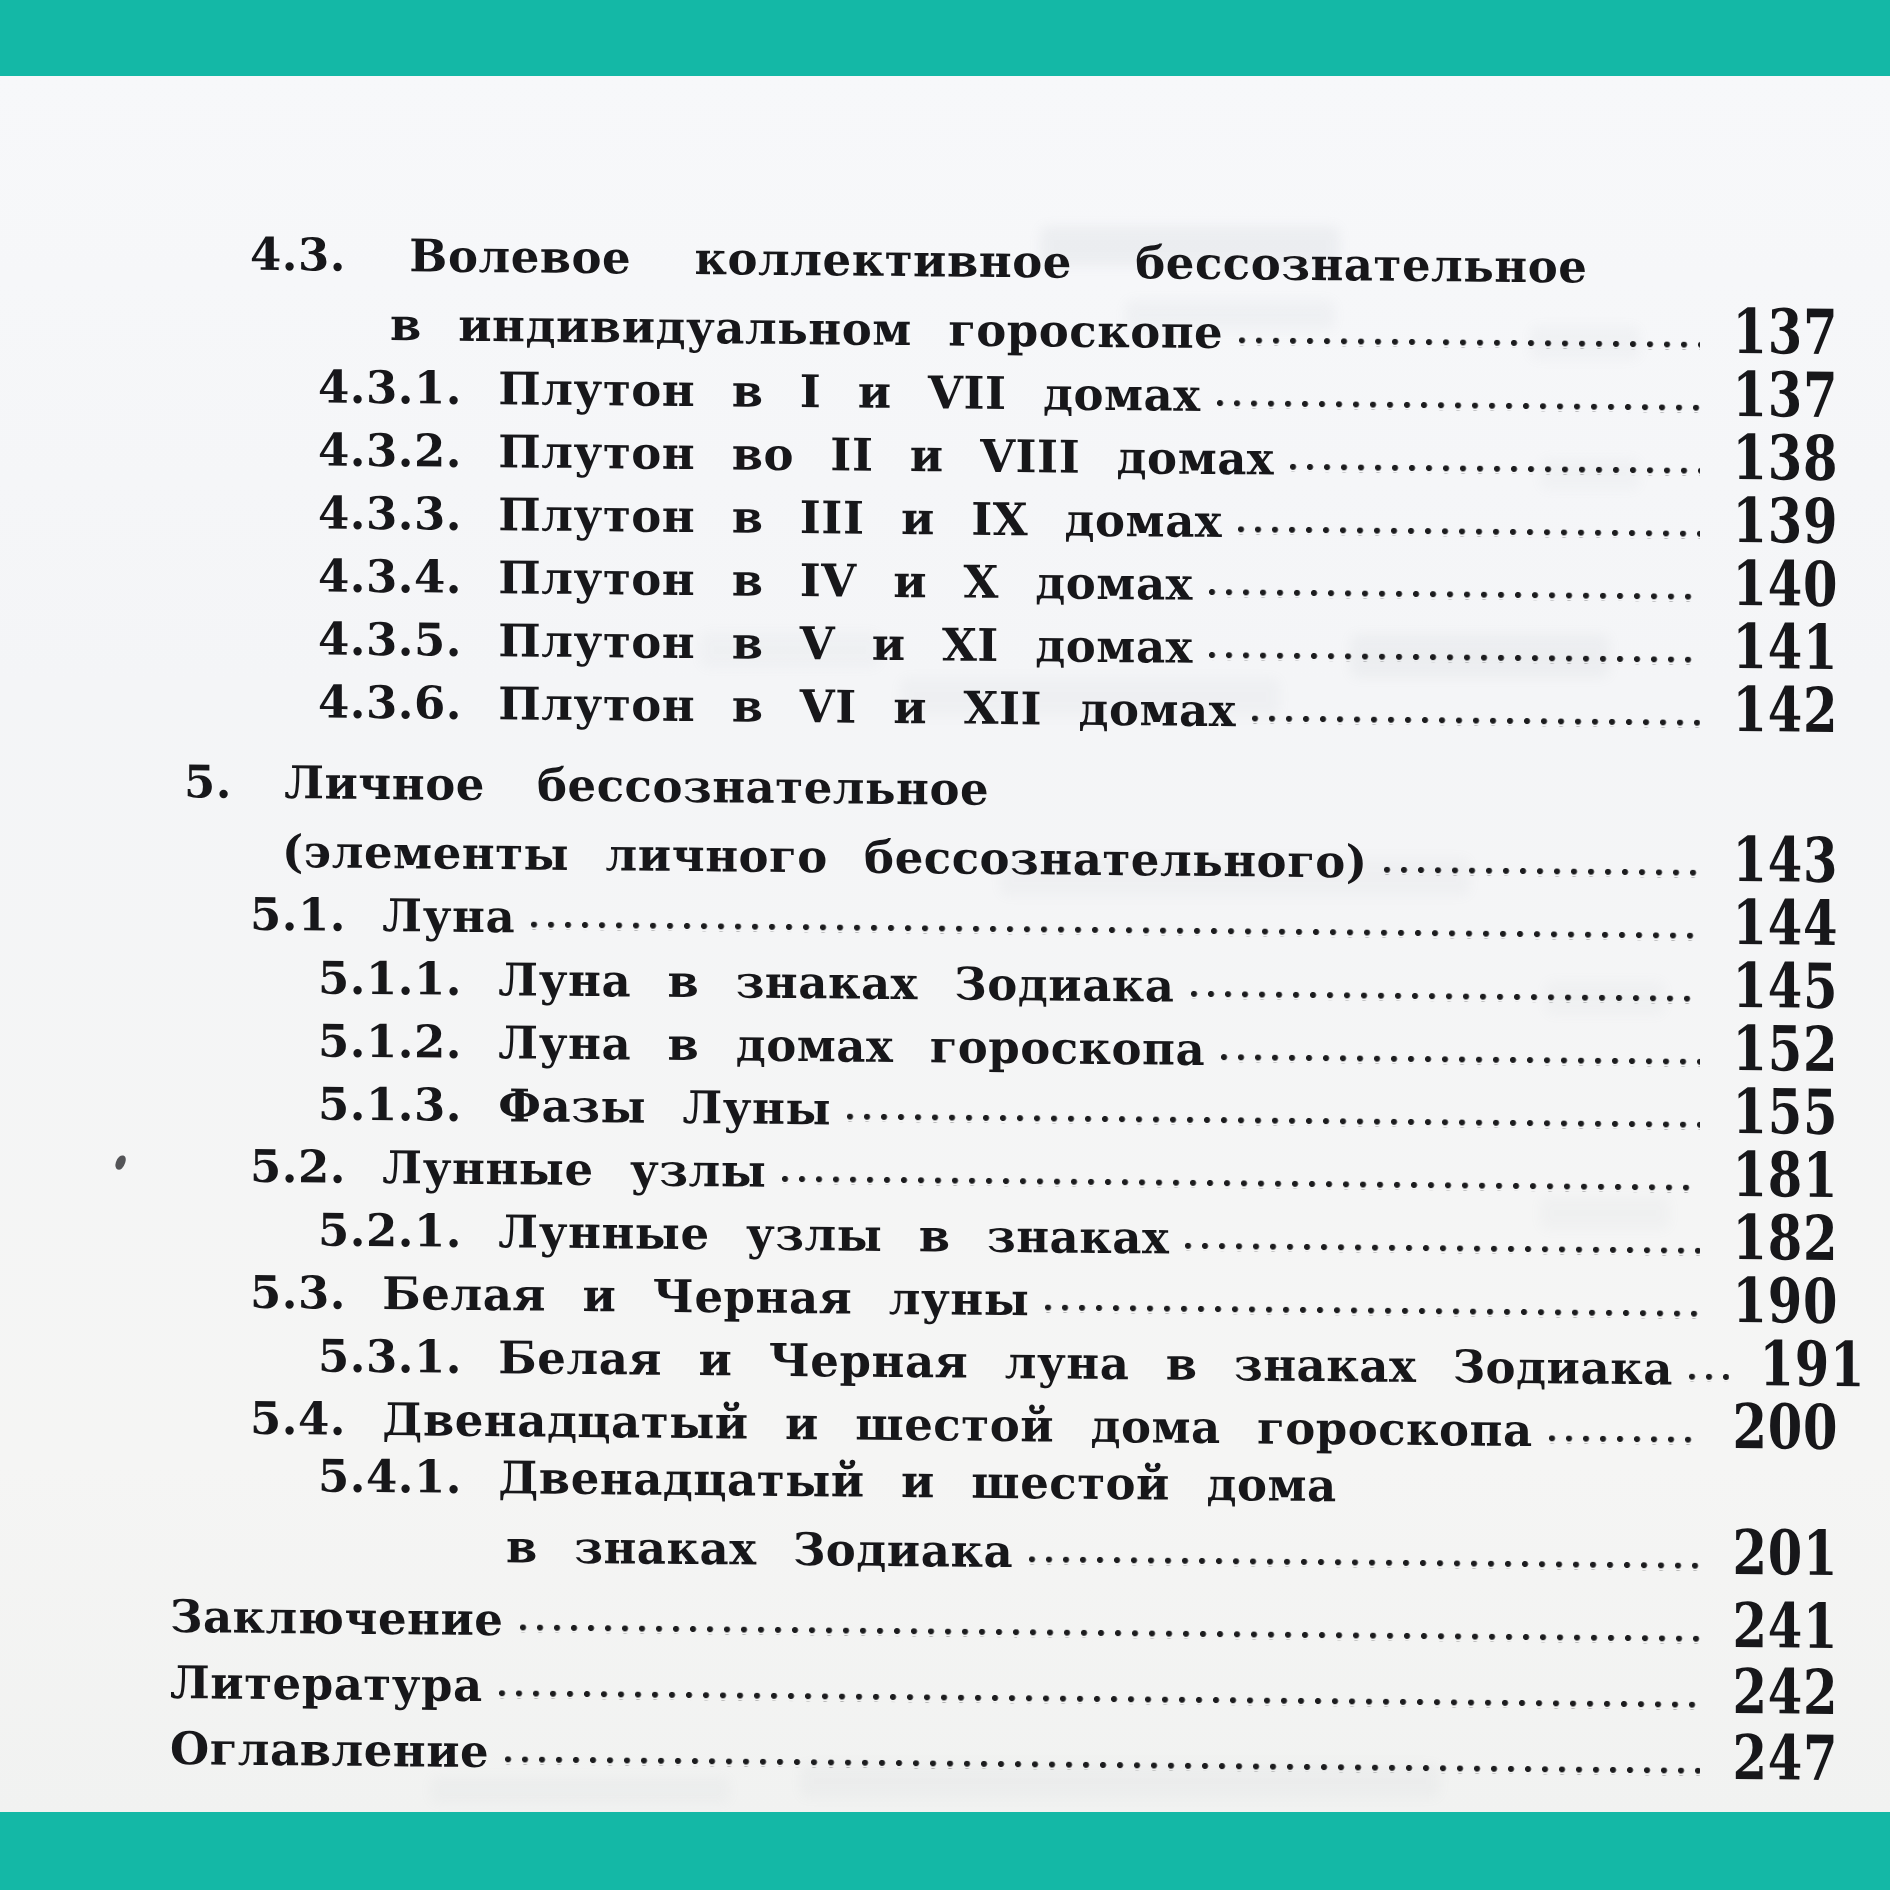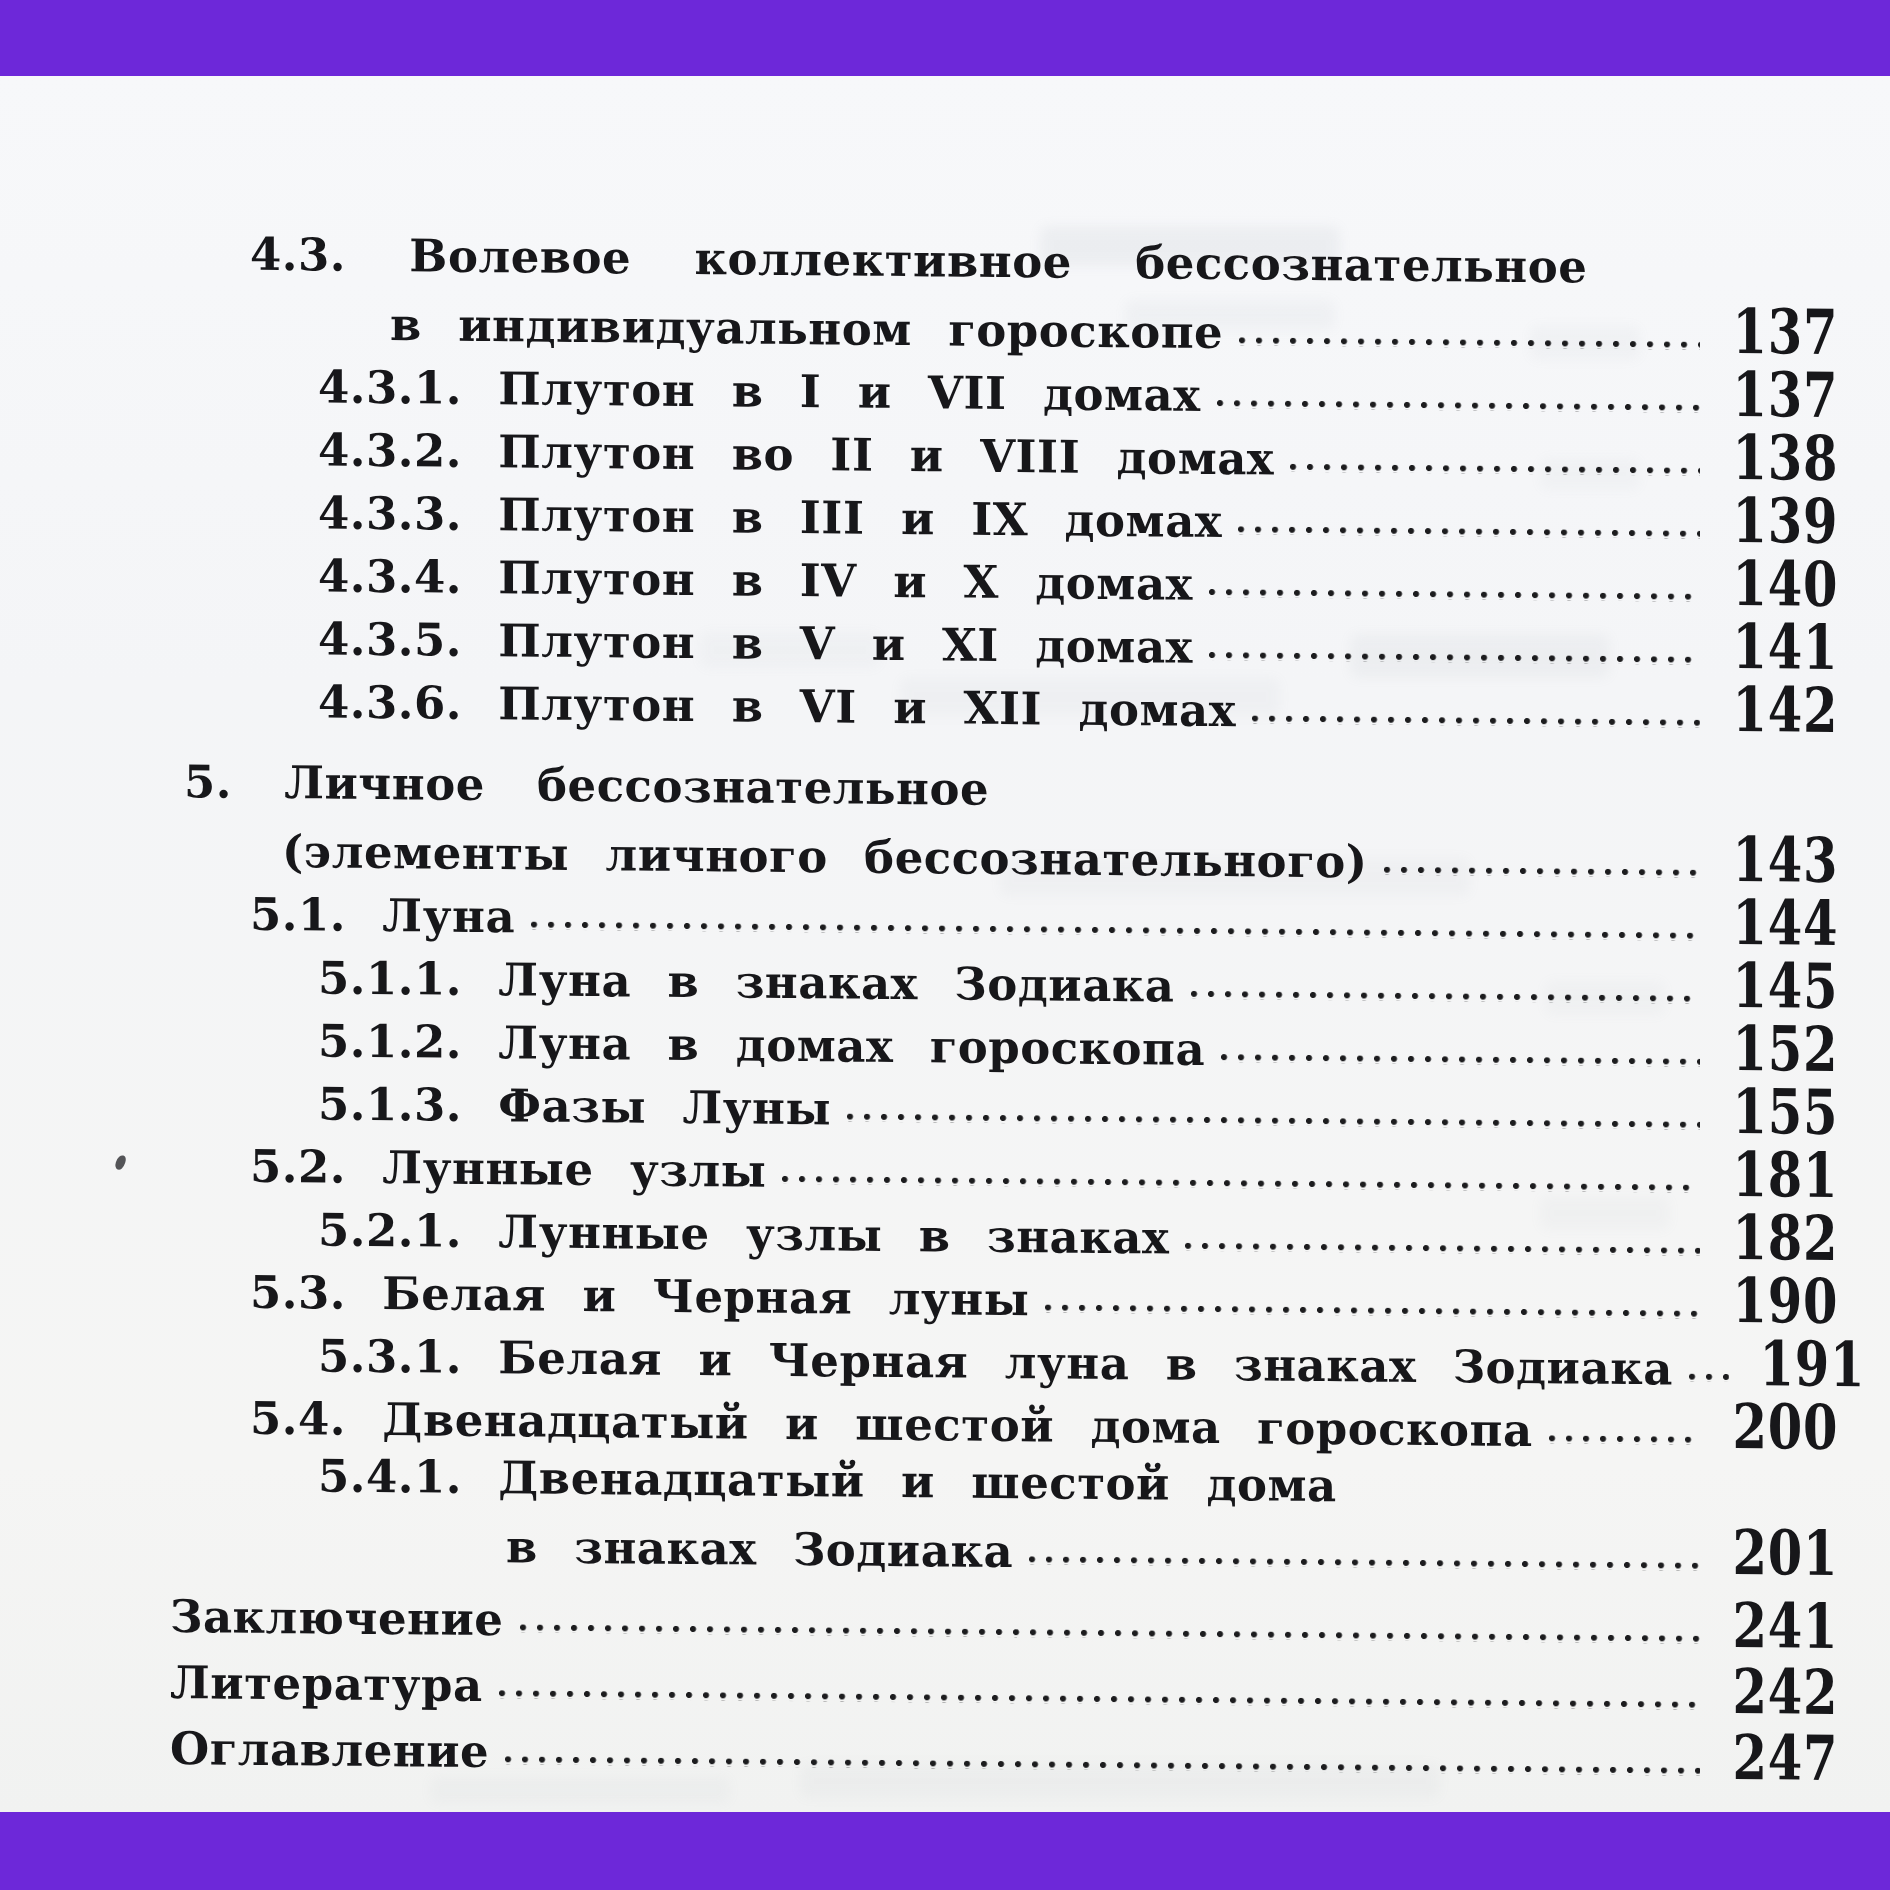--- a/index.html
+++ b/index.html
@@ -1,19 +1,19 @@
 <!DOCTYPE html>
 <html><head>
 <meta charset="utf-8">
 <title>scan</title>
 <style>
   html,body{margin:0;padding:0;background:#ffffff;}
   .canvas{
     position:relative;width:1890px;height:1890px;overflow:hidden;
-    background:#6d28d9;
+    background:#14b8a6;
     font-family:"DejaVu Serif","Liberation Serif",serif;
   }
   .paper{
     position:absolute;left:0;top:76px;width:1890px;height:1736px;
     background:linear-gradient(180deg,#f7f8fa 0%,#f4f5f7 35%,#f5f5f4 80%,#f1f2f1 100%);
   }
   .toc{
     position:absolute;left:170px;top:146px;width:1668px;
     transform:skewY(0.55deg);transform-origin:0 0;
     color:#17171a;font-weight:700;

